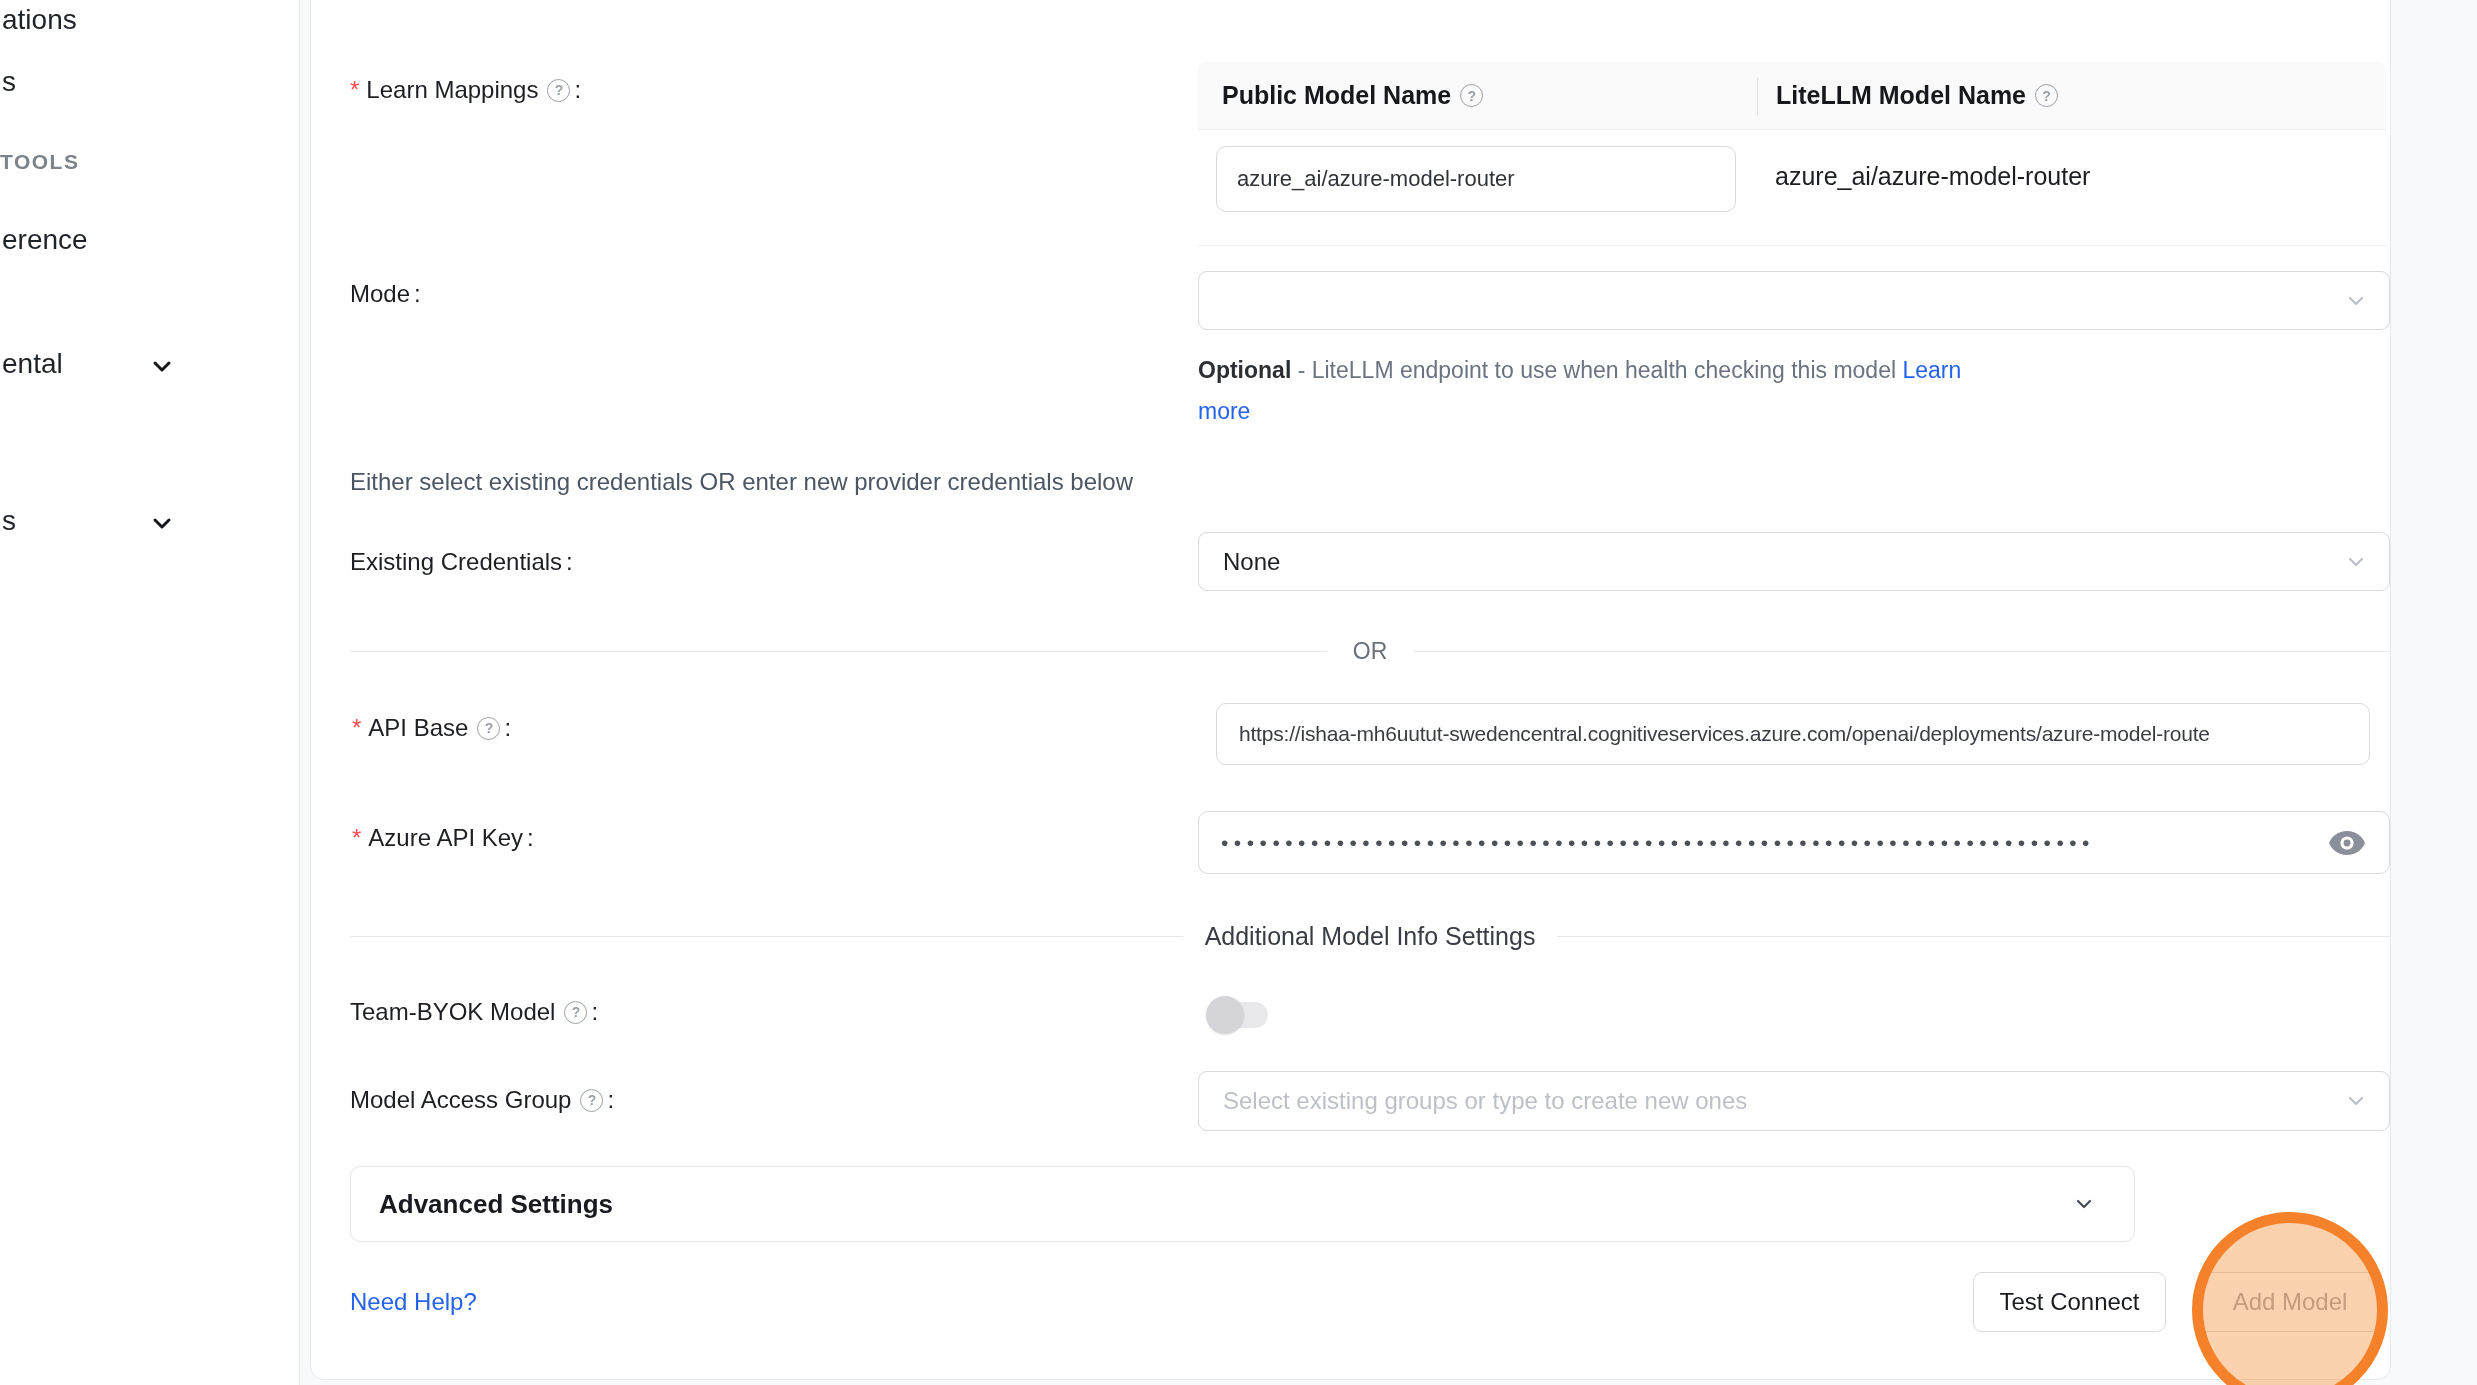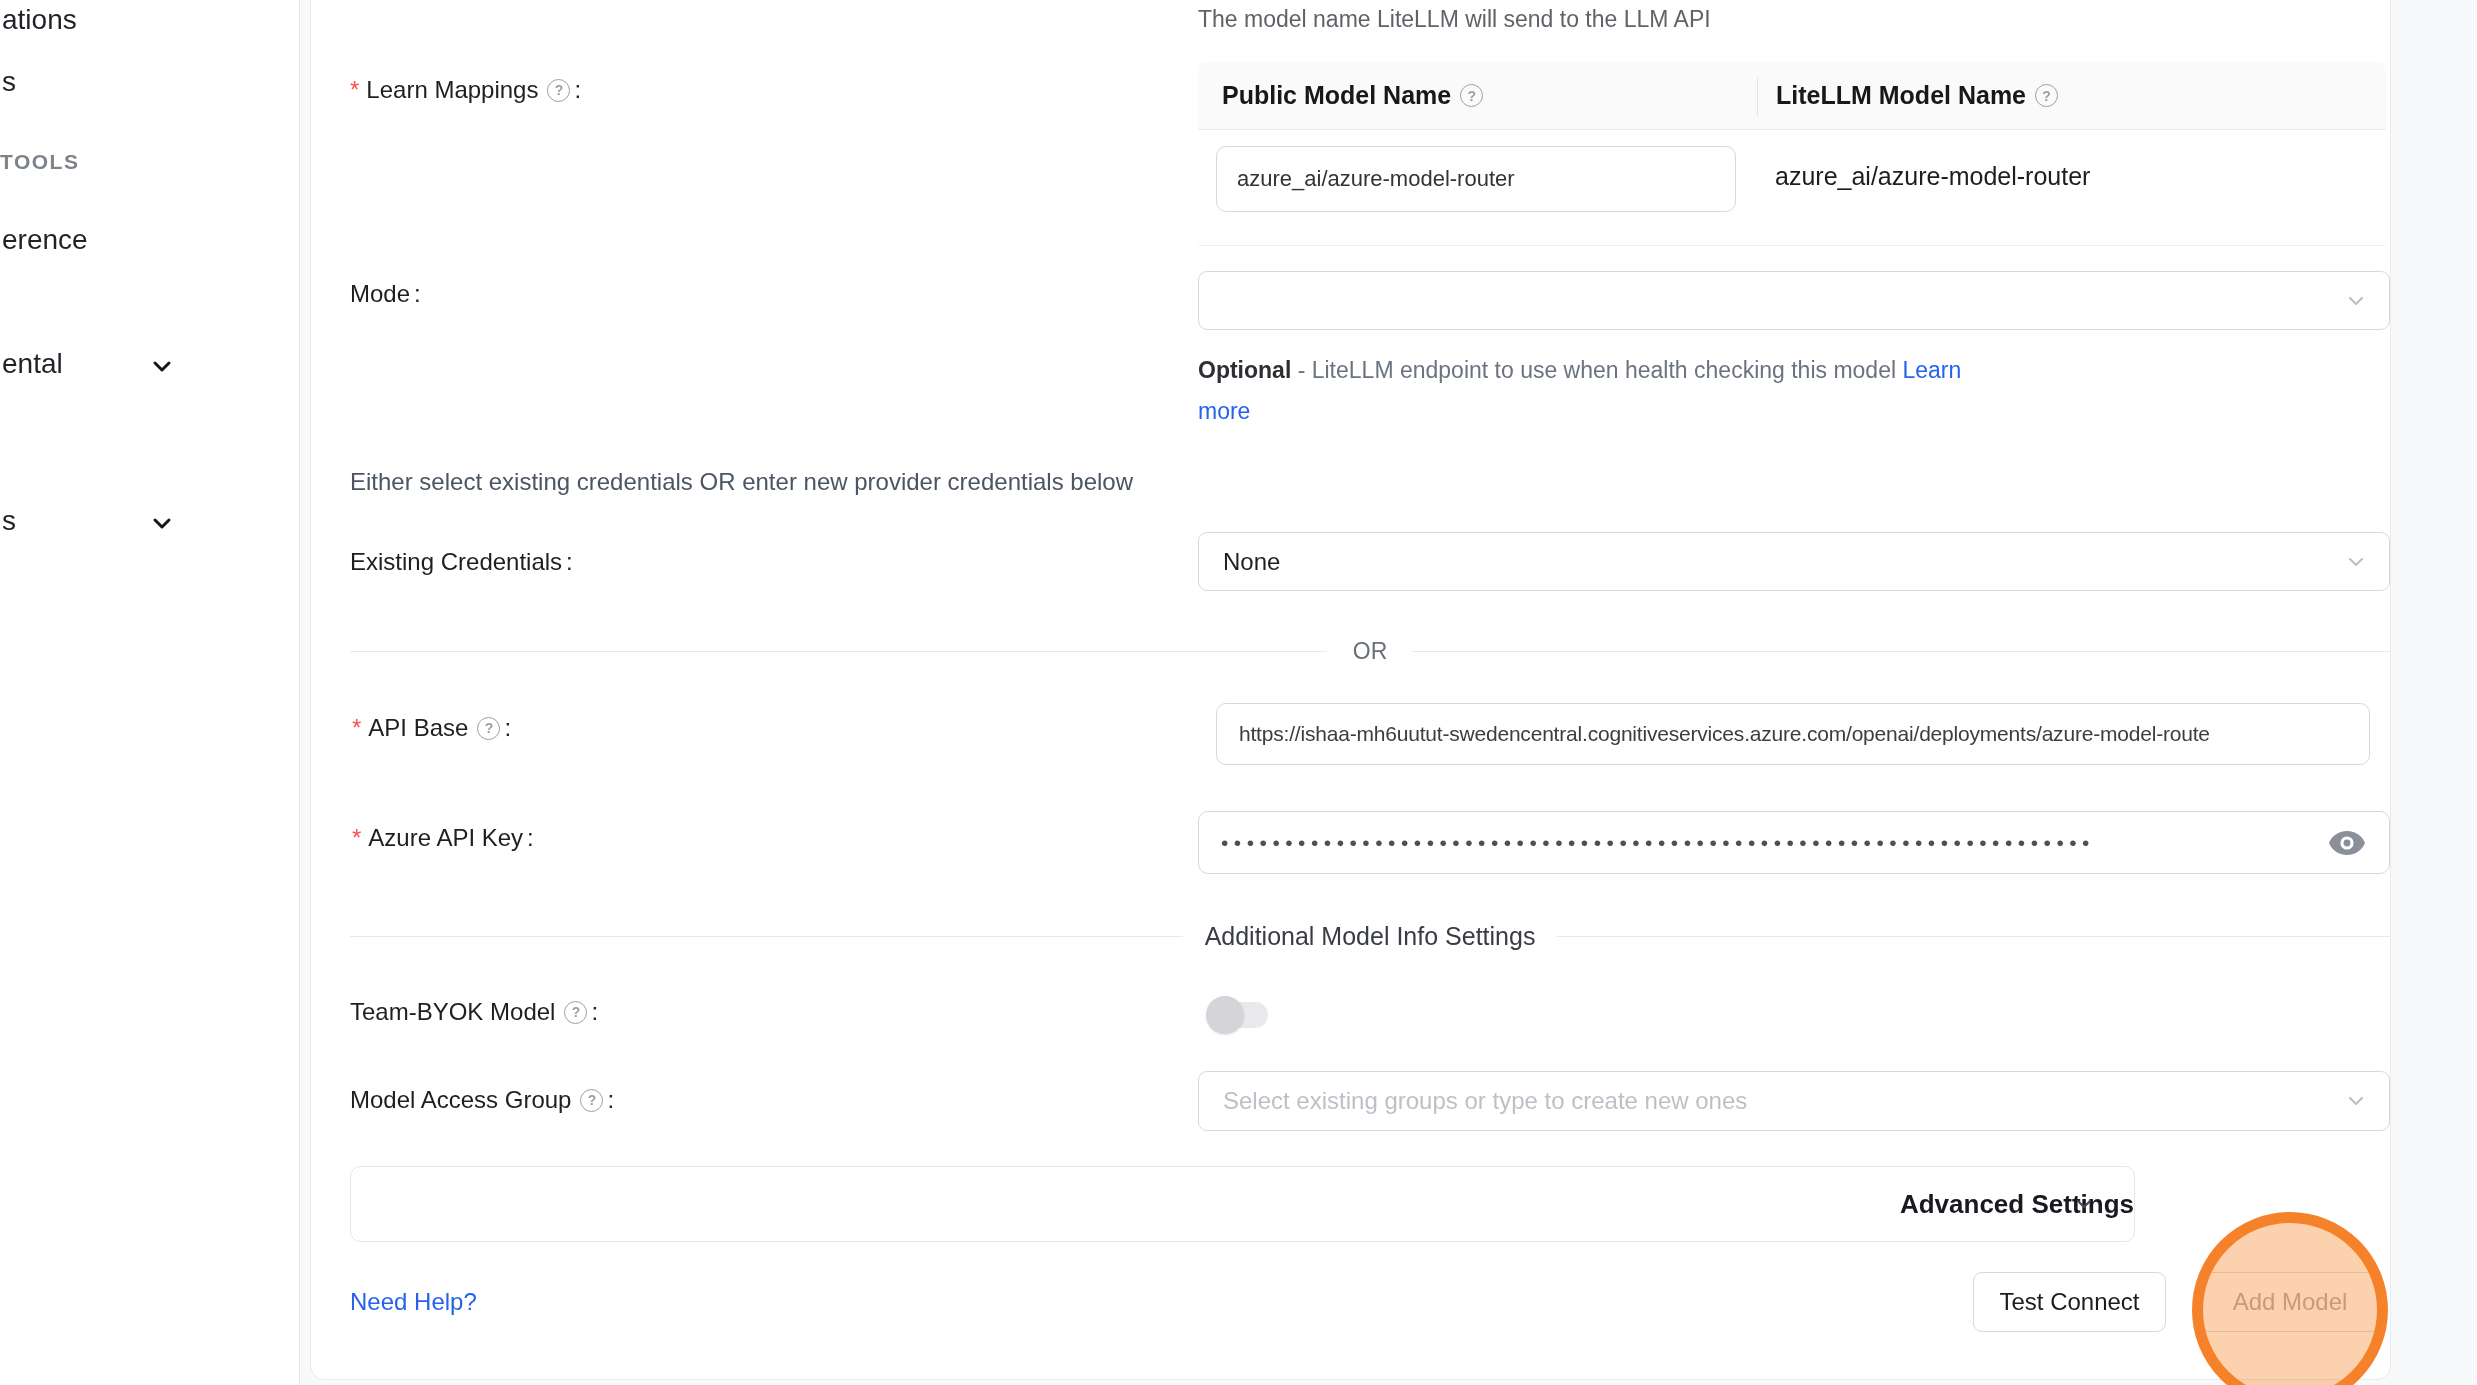--- a/index.html
+++ b/index.html
@@ -90,21 +90,20 @@
       <polyline points="5,9 12,16 19,9" stroke="#15171a" stroke-width="3" stroke-linecap="round" stroke-linejoin="round"></polyline>
     </svg>
     <div class="side-item" style="top:505px;">s</div>
     <svg class="side-chevron" style="left:150px; top:511px;" viewBox="0 0 24 24" fill="none">
       <polyline points="5,9 12,16 19,9" stroke="#15171a" stroke-width="3" stroke-linecap="round" stroke-linejoin="round"></polyline>
     </svg>
   </nav>
 
   <div class="card"></div>
 
-  <div class="abs hint" style="left:1198px; top:6px;">The model name LiteLLM will send to the LLM API</div>
 
   <div class="abs label" style="left:350px; top:76px;">
     <span class="req">*</span>
     <span>Learn Mappings</span>
     <span class="help">?</span>
     <span class="colon">:</span>
   </div>
 
   <div class="abs thead" style="left:1198px; top:62px; width:1188px; height:68px;">
     <div class="th" style="padding-left:24px; width:560px;">
@@ -207,21 +206,21 @@
     <span class="help">?</span>
     <span class="colon">:</span>
   </div>
   <div class="abs select" style="left:1198px; top:1071px; width:1192px; height:60px;">
     <span class="ph">Select existing groups or type to create new ones</span>
     <svg class="chev" width="22" height="22" viewBox="0 0 22 22" fill="none">
       <polyline points="5,8 11,14 17,8" stroke="#b9bec5" stroke-width="2" stroke-linecap="round" stroke-linejoin="round"></polyline>
     </svg>
   </div>
 
-  <div class="abs panel" style="left:350px; top:1166px; width:1785px; height:76px;justify-content:flex-end;">
+  <div class="abs panel" style="left:350px; top:1166px; width:1785px; height:76px;">
     <div class="ptitle">Advanced Settings</div>
     <svg style="position:absolute; right:38px; top:50%; transform:translateY(-50%);" width="24" height="24" viewBox="0 0 24 24" fill="none">
       <polyline points="6,9 12,15 18,9" stroke="#454a52" stroke-width="2.2" stroke-linecap="round" stroke-linejoin="round"></polyline>
     </svg>
   </div>
 
   <div class="abs link" style="left:350px; top:1288px;">Need Help?</div>
 
   <button class="abs btn btn-test" style="left:1973px; top:1272px; width:193px; height:60px;">Test Connect</button>
 

